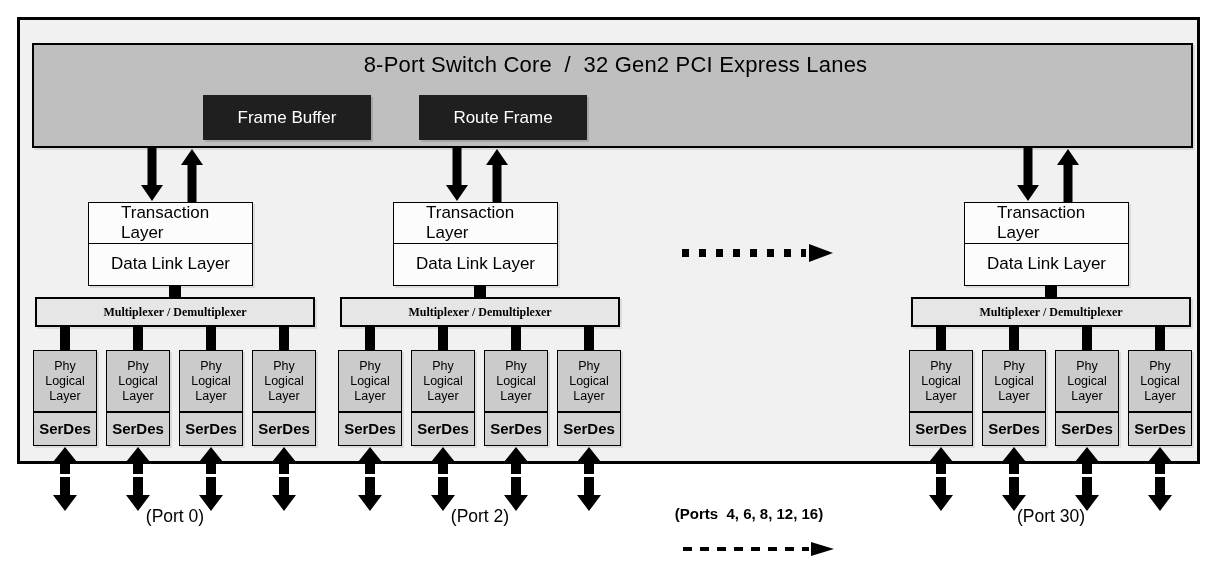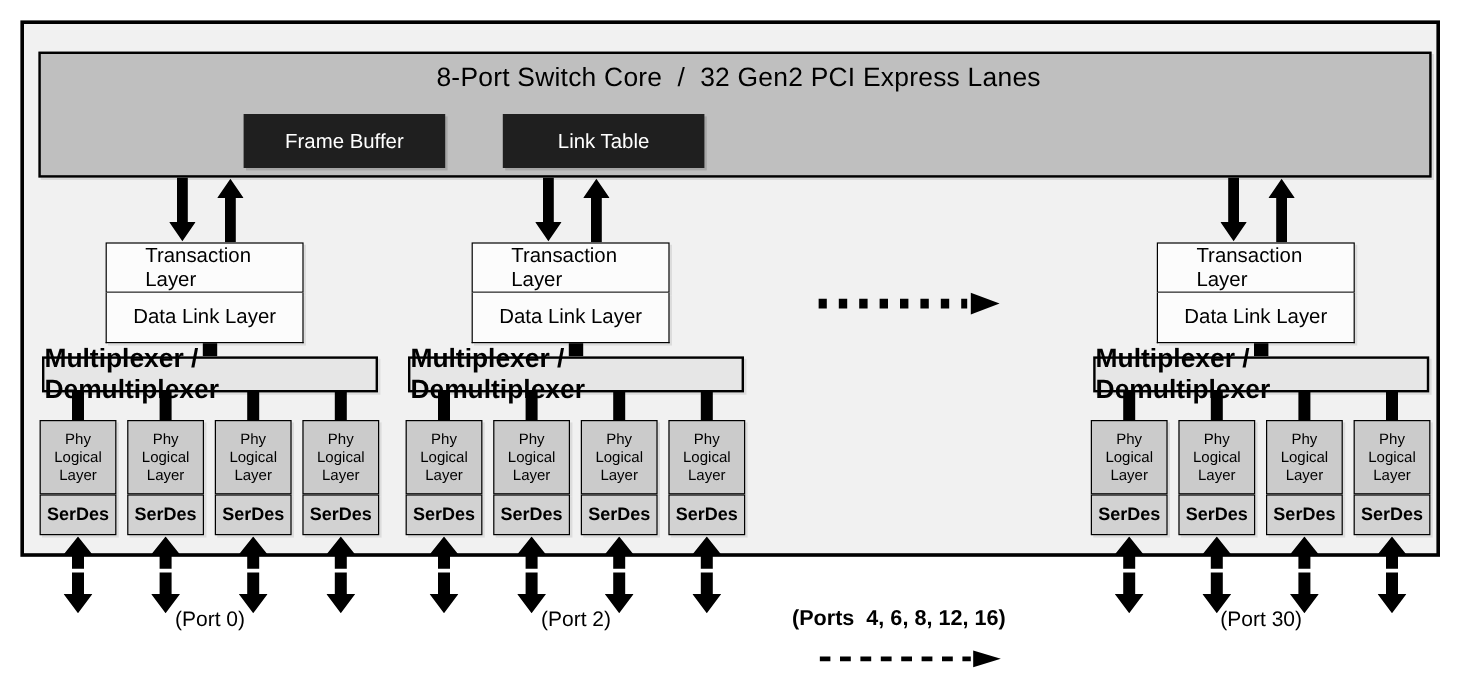--- a/index.html
+++ b/index.html
@@ -25,52 +25,52 @@
   .group{top:148px;width:280px;height:405px;}
   .ar{position:absolute;top:0;}
   .lbox{position:absolute;left:53px;width:165px;height:42px;background:#fcfcfc;
         border:1.5px solid #000;box-sizing:border-box;display:flex;align-items:center;
         justify-content:center;font-size:17px;box-shadow:2px 2px 0 #dcdcdc;}
   .tl{top:54px;padding-left:32px;}
   .dll{top:95.5px;border-top:none;height:42.5px;}
   .conn{position:absolute;left:134px;top:138px;width:12px;height:11px;background:#000;}
   .mux{position:absolute;left:0;top:149px;width:280px;height:30px;background:#e6e6e6;
        border:2px solid #000;box-sizing:border-box;display:flex;align-items:center;
-       justify-content:center;font-size:22px;font-weight:bold;box-shadow:2px 2px 0 #dcdcdc;}
+       justify-content:center;font-size:12px;font-weight:bold;box-shadow:2px 2px 0 #dcdcdc;font-family:Liberation Serif, serif;}
   .stub{position:absolute;top:178px;width:10px;height:25px;background:#000;}
   .phy{position:absolute;top:202px;width:64px;height:62px;background:#cbcbcb;
        border:1.5px solid #000;box-sizing:border-box;display:flex;align-items:center;
        justify-content:center;text-align:center;font-size:12.5px;line-height:15px;
        white-space:pre-line;box-shadow:2px 2px 0 #dcdcdc;}
   .serdes{position:absolute;top:263.5px;width:64px;height:34px;background:#d2d2d2;
        border:1.5px solid #000;box-sizing:border-box;display:flex;align-items:center;
        justify-content:center;font-size:15px;font-weight:bold;box-shadow:2px 2px 0 #dcdcdc;}
   .pair{position:absolute;top:299px;}
   .plabel{position:absolute;left:0;top:358px;width:280px;text-align:center;
           font-size:17.5px;font-weight:normal;white-space:pre;}
 
-  .midlabel{left:649px;top:505px;width:200px;text-align:center;font-size:18px;
+  .midlabel{left:649px;top:505px;width:200px;text-align:center;font-size:15px;
             font-weight:bold;white-space:pre;}
   svg{display:block;}
 </style>
 </head>
 <body>
 
 <div class="stage">
 
   <div class="abs frame"></div>
 
   <div class="abs corebar"></div>
   <div class="abs corebar-title">8-Port Switch Core  /  32 Gen2 PCI Express Lanes</div>
 
   <div class="abs coreblock" style="left:203px">
     <span>Frame Buffer</span>
   </div>
   <div class="abs coreblock" style="left:419px">
-    <span>Link Table</span>
+    <span>Route Frame</span>
   </div>
 
   <div class="abs group" style="left:35px">
     <svg class="ar" style="left:106px" width="22" height="54" viewBox="0 0 22 54">
       <polygon points="6.5,0 15.5,0 15.5,37 22,37 11,53 0,37 6.5,37" fill="#000"></polygon>
       </svg>
     <svg class="ar" style="left:146px" width="22" height="54" viewBox="0 0 22 54">
       <polygon points="11,1 22,17 15.5,17 15.5,54 6.5,54 6.5,17 0,17" fill="#000"></polygon>
       </svg>
     <div class="lbox tl">

